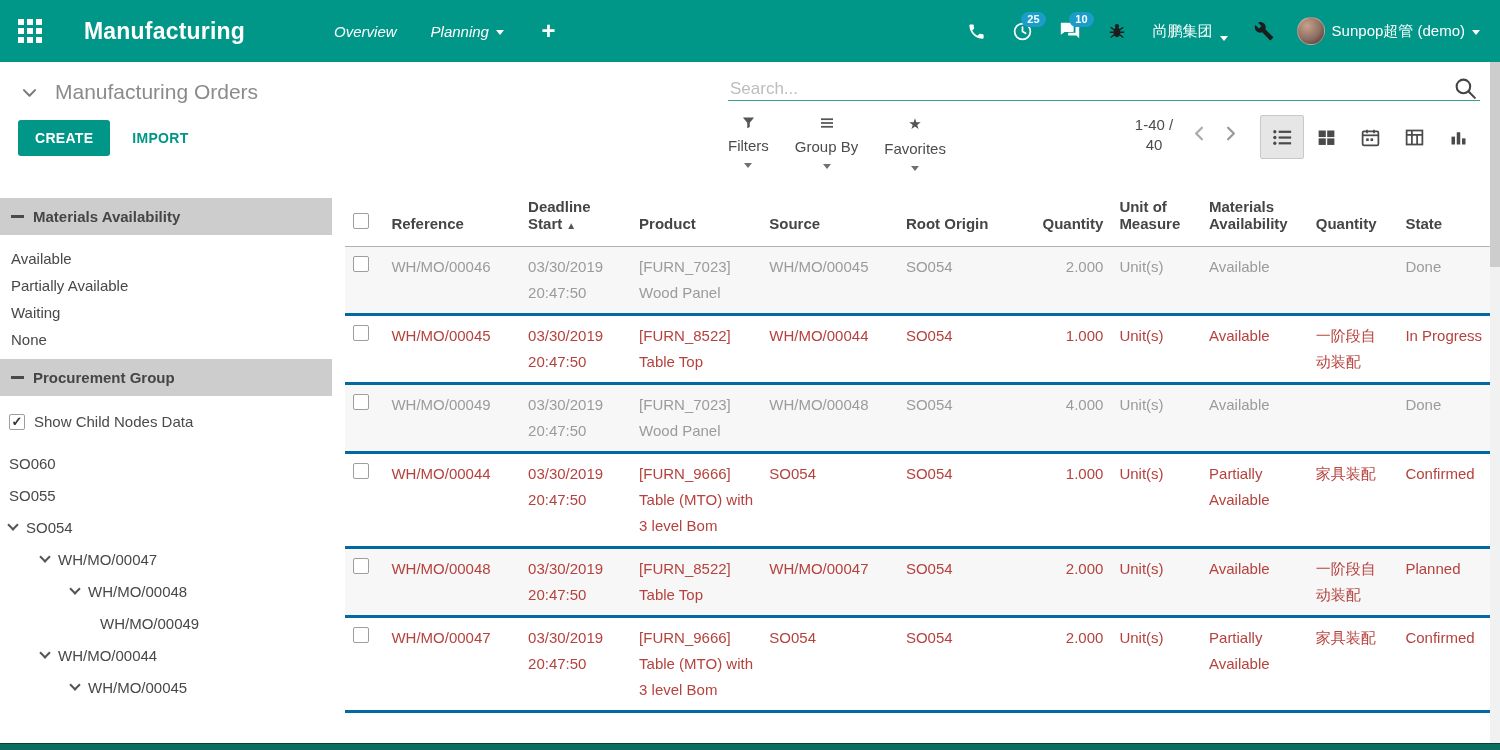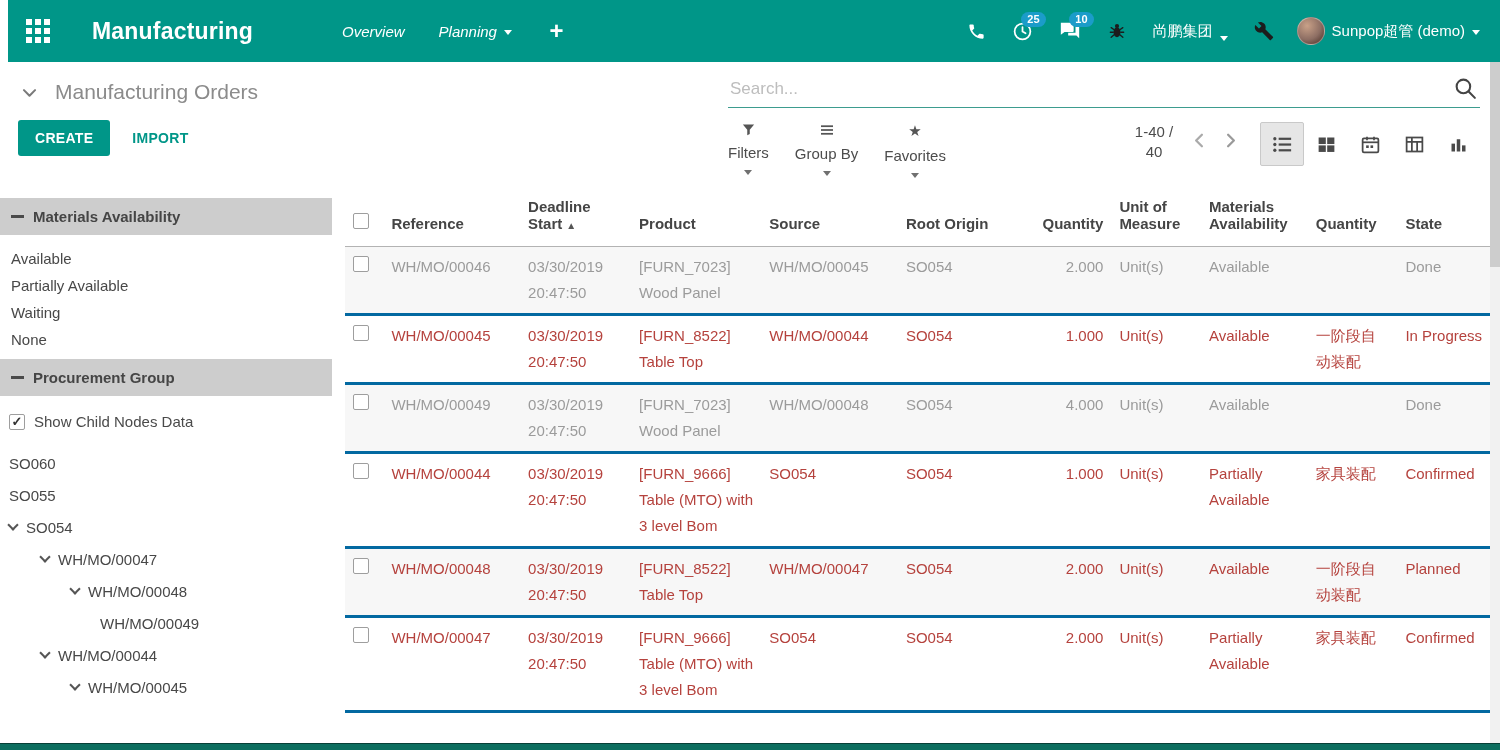--- a/index.html
+++ b/index.html
@@ -1,21 +1,21 @@
 <!DOCTYPE html>
 <html><head>
 <meta charset="utf-8">
 <style>
   * { margin:0; padding:0; box-sizing:border-box; }
   html,body { width:1500px; height:750px; overflow:hidden; }
   body { font-family:"Liberation Sans", sans-serif; background:#fff; color:#4a4a4a; }
   #app { position:relative; width:1500px; height:750px; overflow:hidden; background:#fff; }
 
   
-  .navbar { height:62px; background:#009688; display:flex; align-items:center; color:#fff;margin-left:8px; }
+  .navbar { height:62px; background:#009688; display:flex; align-items:center; color:#fff; }
   .apps-grid { margin-left:18px; display:grid; grid-template-columns:repeat(3,6px); grid-template-rows:repeat(3,6px); gap:3px; cursor:pointer; }
   .apps-grid span { background:#fff; width:6px; height:6px; }
   .brand { font-size:23px; font-weight:bold; margin-left:42px; letter-spacing:.2px; }
   .nav-menus { display:flex; margin-left:72px; height:61px;font-style:italic; }
   .nav-item { padding:0 17px; font-size:15px; display:flex; align-items:center; gap:7px; cursor:pointer; }
   .nav-item.plus { font-size:24px; font-weight:bold; padding:0 20px; }
   .caret { display:inline-block; width:0; height:0; border-left:4px solid transparent; border-right:4px solid transparent; border-top:5px solid currentColor; margin-top:2px; }
   .nav-right { margin-left:auto; display:flex; align-items:center; padding-right:14px; }
   .nav-ico { position:relative; padding:0 13px; display:flex; align-items:center; cursor:pointer; height:62px; }
   .badge { position:absolute; top:12px; right:0; background:#1b9cc9; color:#fff; font-size:11px; font-weight:bold; border-radius:9px; padding:1px 6px; line-height:13px; }
@@ -25,21 +25,21 @@
 
   
   .control-panel { display:flex; padding:12px 20px 10px 16px; height:130px; }
   .cp-left { width:712px; }
   .breadcrumb-row { display:flex; align-items:center; gap:16px; margin:6px 0 16px 4px; }
   .page-title { font-size:21px; color:#8b8b8b; }
   .buttons-row { display:flex; align-items:center; gap:22px; margin-left:2px; }
   .btn-create { background:#009688; color:#fff; border:none; font-family:inherit; font-weight:bold; font-size:14px; padding:10px 17px; border-radius:3px; cursor:pointer; letter-spacing:.3px; }
   .btn-import { background:none; border:none; font-family:inherit; color:#009688; font-weight:bold; font-size:14px; cursor:pointer; letter-spacing:.3px; }
   .cp-right { flex:1; padding-top:2px; }
-  .search-box { position:relative; border-bottom:1px solid #3d9c8f; padding:3px 34px 8px 2px; }
+  .search-box { position:relative; border-bottom:1px solid #3d9c8f; padding:3px 34px 1px 2px; }
   .search-box input { border:none; outline:none; width:100%; font-family:inherit; font-size:17px; color:#555; background:transparent; }
   .search-box input::placeholder { color:#bdbdbd; }
   .search-icon { position:absolute; right:2px; top:0; cursor:pointer; }
   .cp-controls { display:flex; align-items:flex-start; margin-top:14px; }
   .filter-groups { width:248px; display:flex; flex-wrap:wrap; column-gap:26px; row-gap:13px; font-size:15px; color:#4c4c4c; }
   .filter-item { display:flex; align-items:center; gap:7px; cursor:pointer; white-space:nowrap;flex-direction:column; }
   .filter-item .caret { border-top-color:#707070; }
   .star-glyph { color:#555; font-size:15px; }
   .pager-zone { margin-left:auto; display:flex; align-items:center; gap:4px; margin-right:16px; }
   .pager-text { width:56px; text-align:center; font-size:15px; color:#4c4c4c; line-height:20px; }

